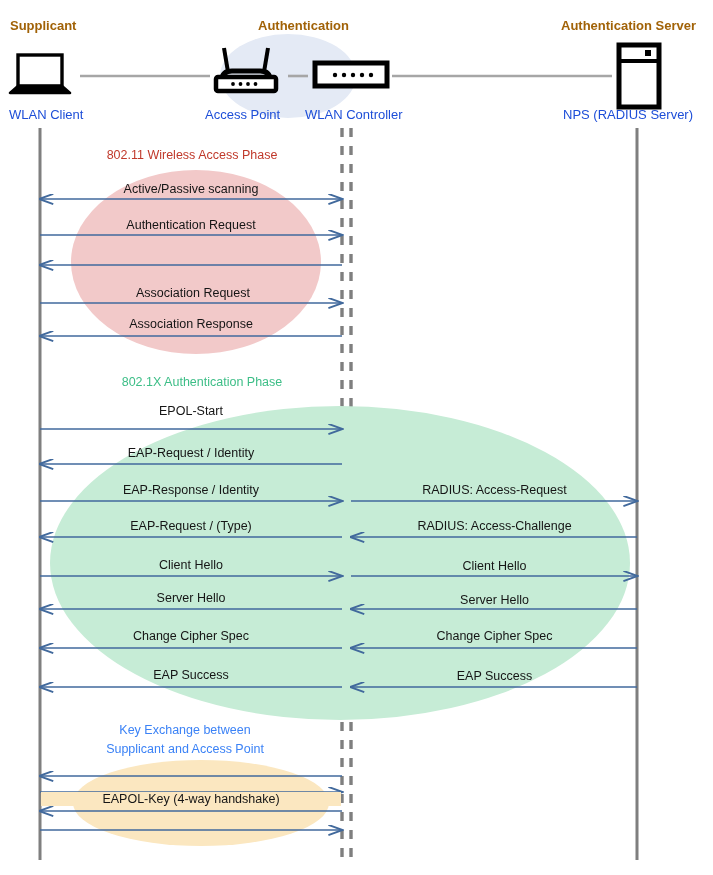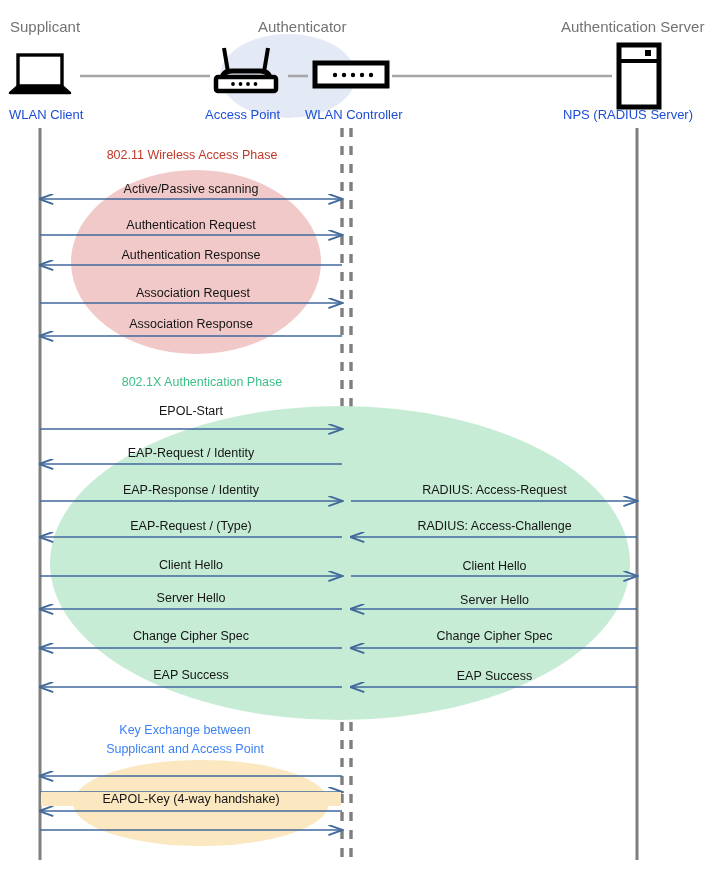--- a/index.html
+++ b/index.html
@@ -8,21 +8,21 @@
     font-family:"Liberation Sans", sans-serif;
     position:relative;overflow:hidden;
   }
   #stage{position:absolute;left:0;top:0;width:713px;height:875px;}
   .layer{position:absolute;left:0;top:0;width:713px;height:875px;}
   #svg-layer{z-index:1;}
   #text-layer{z-index:3;}
 
   
   .col-title{
-    position:absolute;font-size:15px;color:#737373;white-space:nowrap;
+    position:absolute;font-size:13px;color:#a16207;white-space:nowrap;font-weight:bold;
   }
   .col-sub{
     position:absolute;font-size:13px;color:#1d4ed8;white-space:nowrap;
   }
 
   
   .phase-label{
     position:absolute;font-size:12.5px;white-space:nowrap;text-align:center;
     line-height:19px;
   }
@@ -133,36 +133,35 @@
       <line x1="40" y1="776" x2="342" y2="776" marker-start="url(#al)"></line>
       <line x1="40" y1="792" x2="342" y2="792" marker-end="url(#ar)"></line>
       <line x1="40" y1="811" x2="342" y2="811" marker-start="url(#al)"></line>
       <line x1="40" y1="830" x2="342" y2="830" marker-end="url(#ar)"></line>
     </g>
   </svg>
 
   <div id="text-layer" class="layer">
 
     <div class="col-title" style="left:10px;top:18px;">Supplicant</div>
-    <div class="col-title" style="left:258px;top:18px;">Authenticator</div>
+    <div class="col-title" style="left:258px;top:18px;">Authentication</div>
     <div class="col-title" style="left:561px;top:18px;">Authentication Server</div>
 
     <div class="col-sub" style="left:9px;top:107px;">WLAN Client</div>
     <div class="col-sub" style="left:205px;top:107px;">Access Point</div>
     <div class="col-sub" style="left:305px;top:107px;">WLAN Controller</div>
     <div class="col-sub" style="left:563px;top:107px;">NPS (RADIUS Server)</div>
 
     <div class="phase-label red" style="left:86px;top:146px;width:212px;">802.11 Wireless Access Phase</div>
     <div class="phase-label green" style="left:98px;top:373px;width:208px;">802.1X Authentication Phase</div>
     <div class="phase-label orange" style="left:80px;top:721px;width:210px;">Key Exchange between</div>
     <div class="phase-label orange" style="left:80px;top:740px;width:210px;">Supplicant and Access Point</div>
 
     <div class="msg" style="left:41px;top:218px;width:300px;">Authentication Request</div>
     <div class="msg" style="left:41px;top:182px;width:300px;">Active/Passive scanning</div>
-    <div class="msg" style="left:41px;top:248px;width:300px;">Authentication Response</div>
     <div class="msg" style="left:41px;top:286px;width:304px;">Association Request</div>
     <div class="msg" style="left:41px;top:317px;width:300px;">Association Response</div>
 
     <div class="msg" style="left:41px;top:404px;width:300px;">EPOL-Start</div>
     <div class="msg" style="left:41px;top:446px;width:300px;">EAP-Request / Identity</div>
     <div class="msg" style="left:41px;top:483px;width:300px;">EAP-Response / Identity</div>
     <div class="msg" style="left:41px;top:519px;width:300px;">EAP-Request / (Type)</div>
     <div class="msg" style="left:41px;top:558px;width:300px;">Client Hello</div>
     <div class="msg" style="left:41px;top:591px;width:300px;">Server Hello</div>
     <div class="msg" style="left:41px;top:629px;width:300px;">Change Cipher Spec</div>

